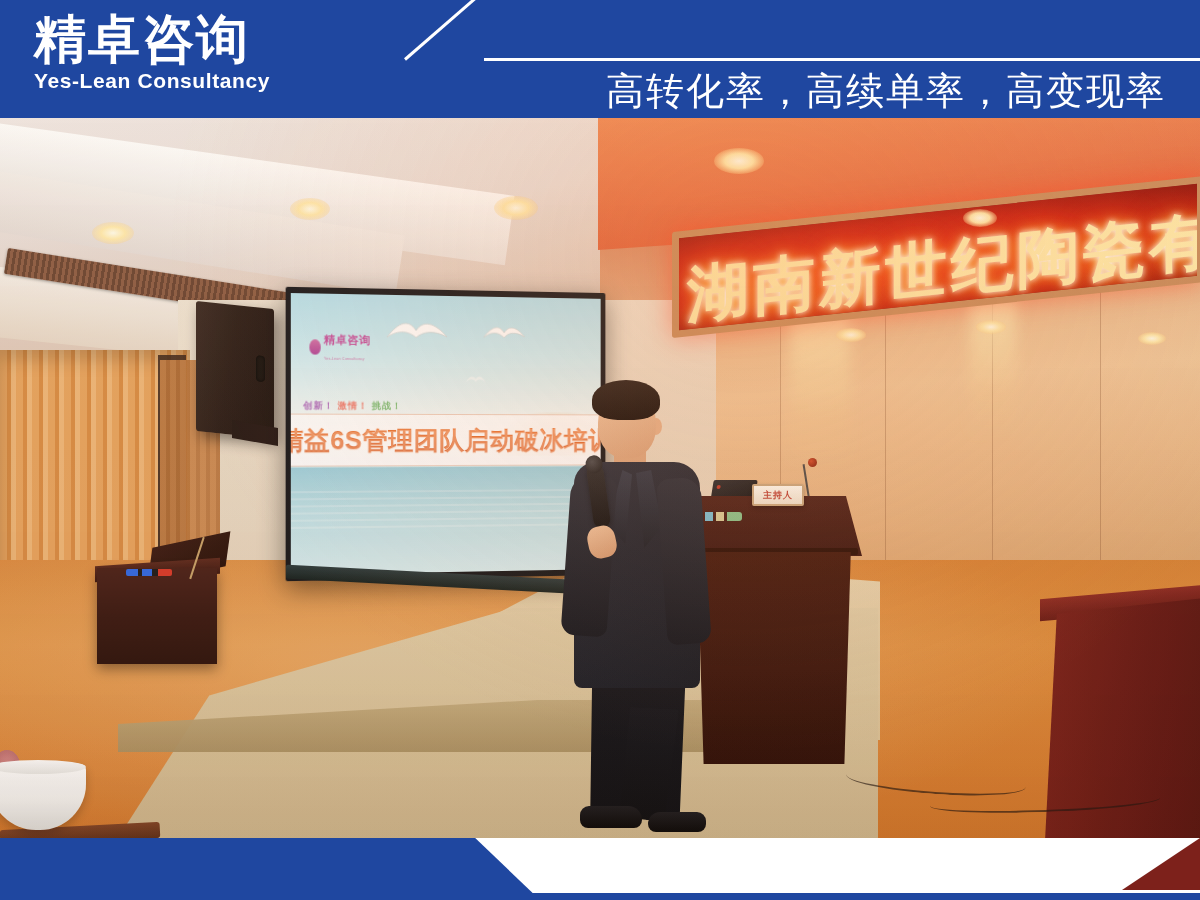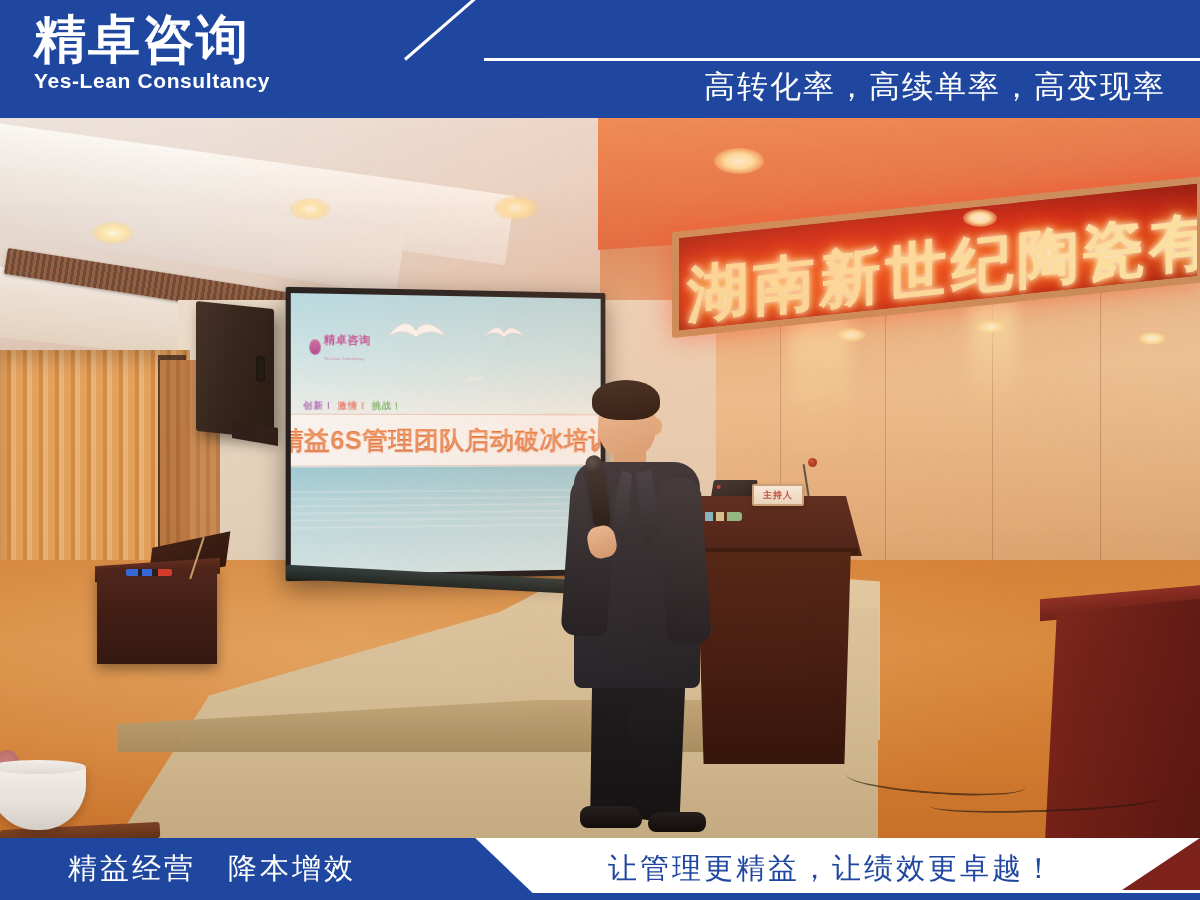--- a/index.html
+++ b/index.html
@@ -439,21 +439,21 @@
     transform:rotate(-41deg);transform-origin:left center;
   }
   .hdr-rule{
     position:absolute;left:484px;top:58px;width:716px;height:3px;background:#fff;
   }
   .hdr-line1{
     position:absolute;right:34px;top:8px;color:#fff;font-size:31px;letter-spacing:3px;
     white-space:nowrap;font-family:"DejaVu Sans","Liberation Sans",sans-serif;
   }
   .hdr-line2{
-    position:absolute;right:34px;top:66px;color:#fff;font-size:31px;letter-spacing:2px;
+    position:absolute;right:34px;top:66px;color:#fff;font-size:38px;letter-spacing:2px;
     white-space:nowrap;font-family:Liberation Serif, serif;
   }
 
   
   .footer{
     position:absolute;left:0;bottom:0;width:1200px;height:62px;overflow:hidden;
     background:#ffffff;
   }
   .ftr-blue{
     position:absolute;left:0;top:0;width:540px;height:62px;background:#1f47a0;
@@ -637,20 +637,18 @@
       <div class="cn">精卓咨询</div>
       <div class="en">Yes-Lean Consultancy</div>
     </div>
     <div class="hdr-slash"></div>
     <div class="hdr-rule"></div>
     <div class="hdr-line2">高转化率，高续单率，高变现率</div>
   </div>
 
   <div class="footer">
     <div class="ftr-blue"></div>
-    <div class="ftr-left">精益经营　降本增效</div>
-    <div class="ftr-right">让管理更精益，让绩效更卓越！</div>
     <div class="ftr-corner"></div>
     <div class="ftr-redstrip"></div>
     <div class="ftr-bluestrip"></div>
   </div>
 
 </div>
 
 </body></html>

